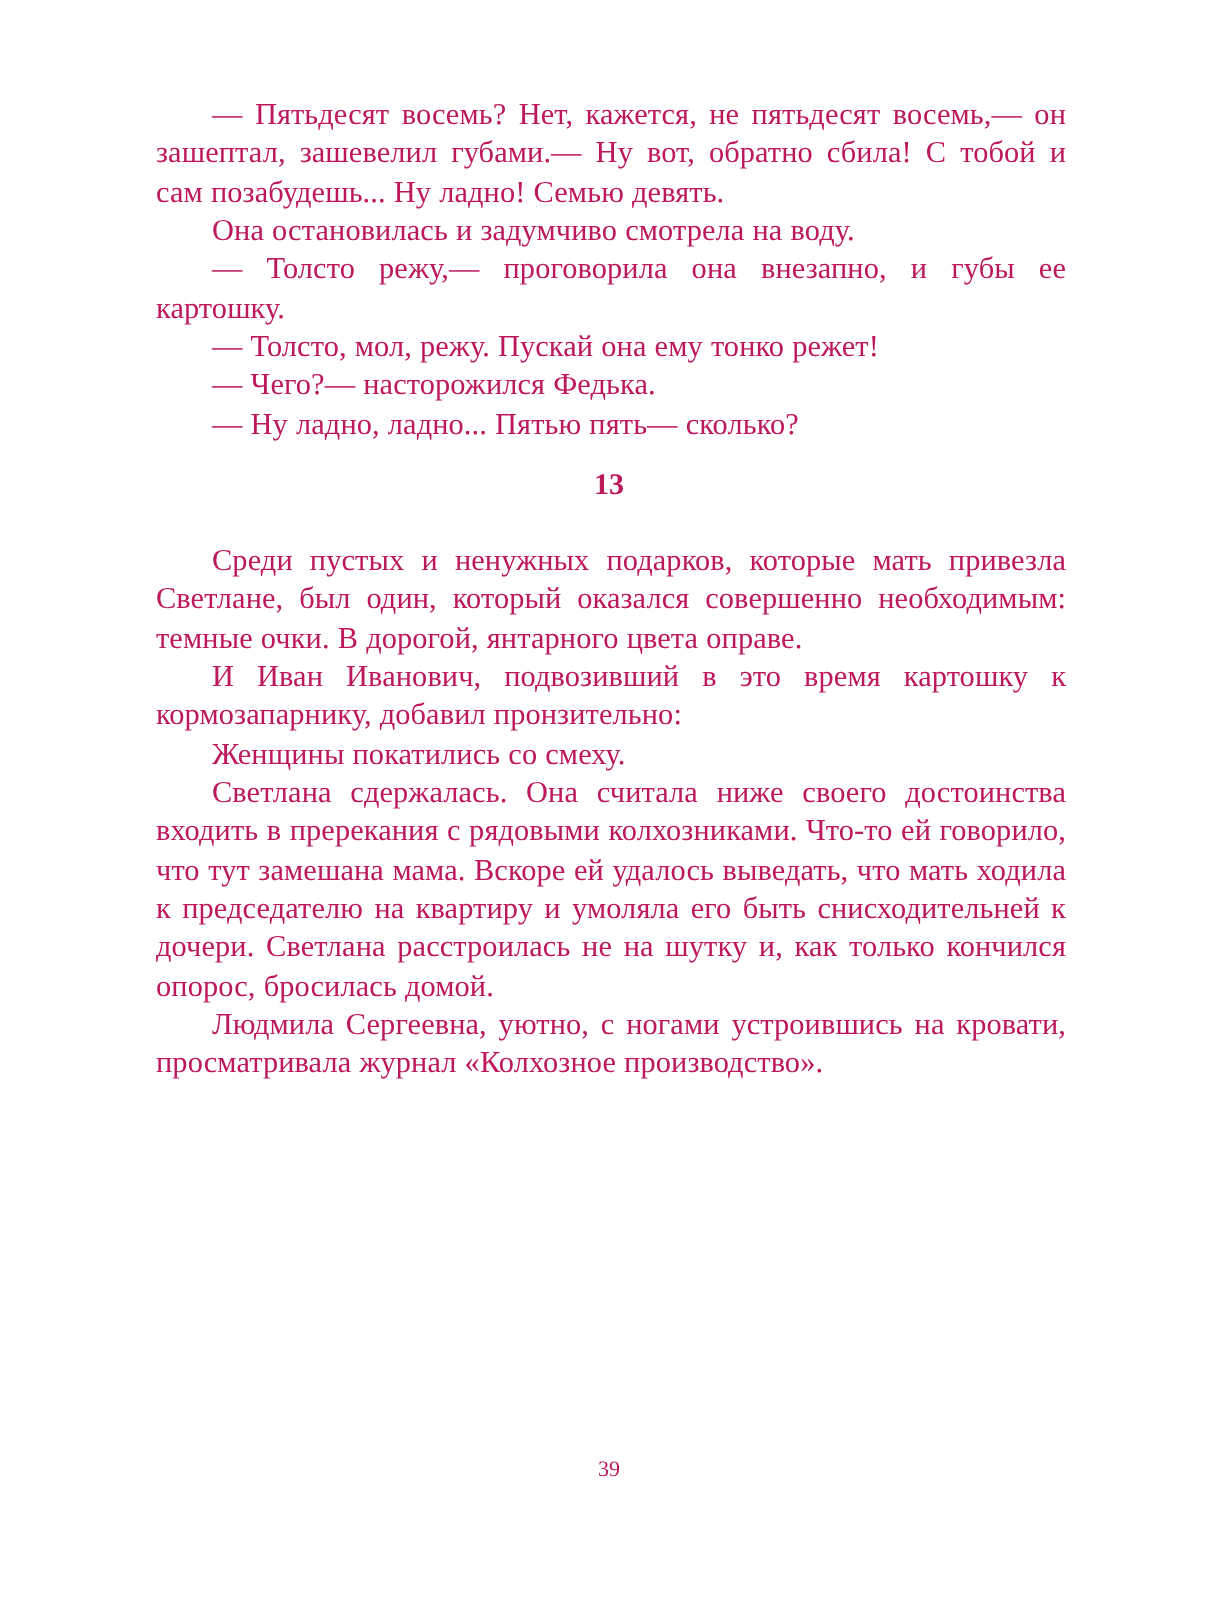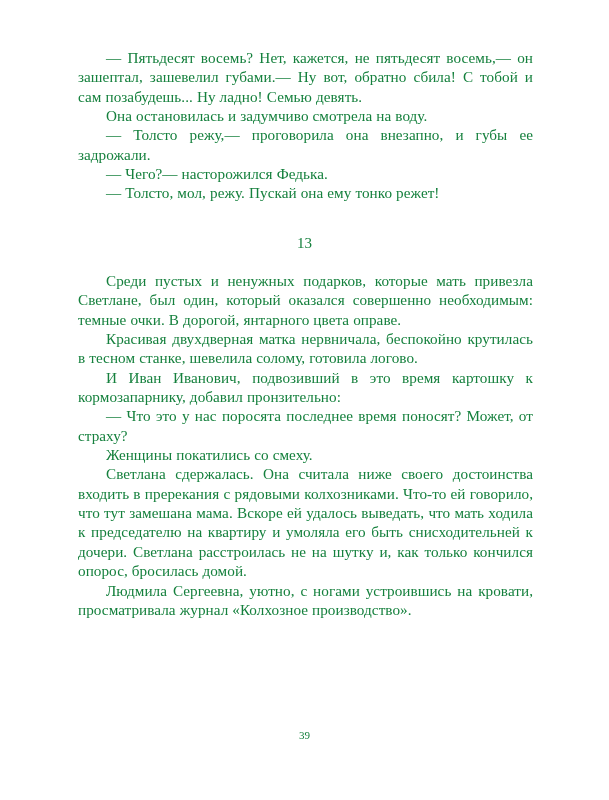--- a/index.html
+++ b/index.html
@@ -9,21 +9,21 @@
     background: #ffffff;
   }
   .page {
     position: relative;
     width: 609px;
     height: 800px;
     background: #ffffff;
     margin: 0 auto;
     overflow: hidden;
     font-family: "Liberation Serif", "DejaVu Serif", serif;
-    color: #15803d;
+    color: #be185d;
   }
   .text-column {
     position: absolute;
     left: 78px;
     top: 48px;
     width: 455px;
   }
   p.para {
     margin: 0;
     padding: 0;
@@ -40,53 +40,52 @@
   p.para.dialogue {
     text-indent: 28px;
   }
   .section-number {
     position: absolute;
     left: 0;
     width: 609px;
     text-align: center;
     font-size: 15px;
     line-height: 19px;
-    font-weight: normal;
+    font-weight: bold;
   }
   #section-mark-13 { top: 234px; }
   .folio {
     position: absolute;
     left: 0;
     width: 609px;
     text-align: center;
     font-size: 11px;
     line-height: 19px;
   }
   #folio-39 { top: 726px; }
 </style>
 </head>
 <body>
 
 <div class="page">
 
   <div class="text-column" id="col-one">
     <p class="para dialogue">— Пятьдесят восемь? Нет, кажется, не пятьдесят восемь,— он зашептал, зашевелил губами.— Ну вот, обратно сбила! С тобой и сам позабудешь... Ну ладно! Семью девять.</p>
     <p class="para">Она остановилась и задумчиво смотрела на воду.</p>
-    <p class="para dialogue">— Толсто режу,— проговорила она внезапно, и губы ее задрожали.</p>
+    <p class="para dialogue">— Толсто режу,— проговорила она внезапно, и губы ее картошку.</p>
+    <p class="para dialogue">— Толсто, мол, режу. Пускай она ему тонко режет!</p>
     <p class="para dialogue">— Чего?— насторожился Федька.</p>
-    <p class="para dialogue">— Толсто, мол, режу. Пускай она ему тонко режет!</p>
+    <p class="para dialogue">— Ну ладно, ладно... Пятью пять— сколько?</p>
   </div>
 
   <div class="section-number" id="section-mark-13">13</div>
 
   <div class="text-column" id="col-two" style="top:271px;">
     <p class="para">Среди пустых и ненужных подарков, которые мать привезла Светлане, был один, который оказался совершенно необходимым: темные очки. В дорогой, янтарного цвета оправе.</p>
-    <p class="para">Красивая двухдверная матка нервничала, беспокойно крутилась в тесном станке, шевелила солому, готовила логово.</p>
     <p class="para">И Иван Иванович, подвозивший в это время картошку к кормозапарнику, добавил пронзительно:</p>
-    <p class="para dialogue">— Что это у нас поросята последнее время поносят? Может, от страху?</p>
     <p class="para">Женщины покатились со смеху.</p>
     <p class="para">Светлана сдержалась. Она считала ниже своего достоинства входить в пререкания с рядовыми колхозниками. Что-то ей говорило, что тут замешана мама. Вскоре ей удалось выведать, что мать ходила к председателю на квартиру и умоляла его быть снисходительней к дочери. Светлана расстроилась не на шутку и, как только кончился опорос, бросилась домой.</p>
     <p class="para">Людмила Сергеевна, уютно, с ногами устроившись на кровати, просматривала журнал «Колхозное производство».</p>
 
   </div>
 
   <div class="folio" id="folio-39">39</div>
 
 </div>
 

